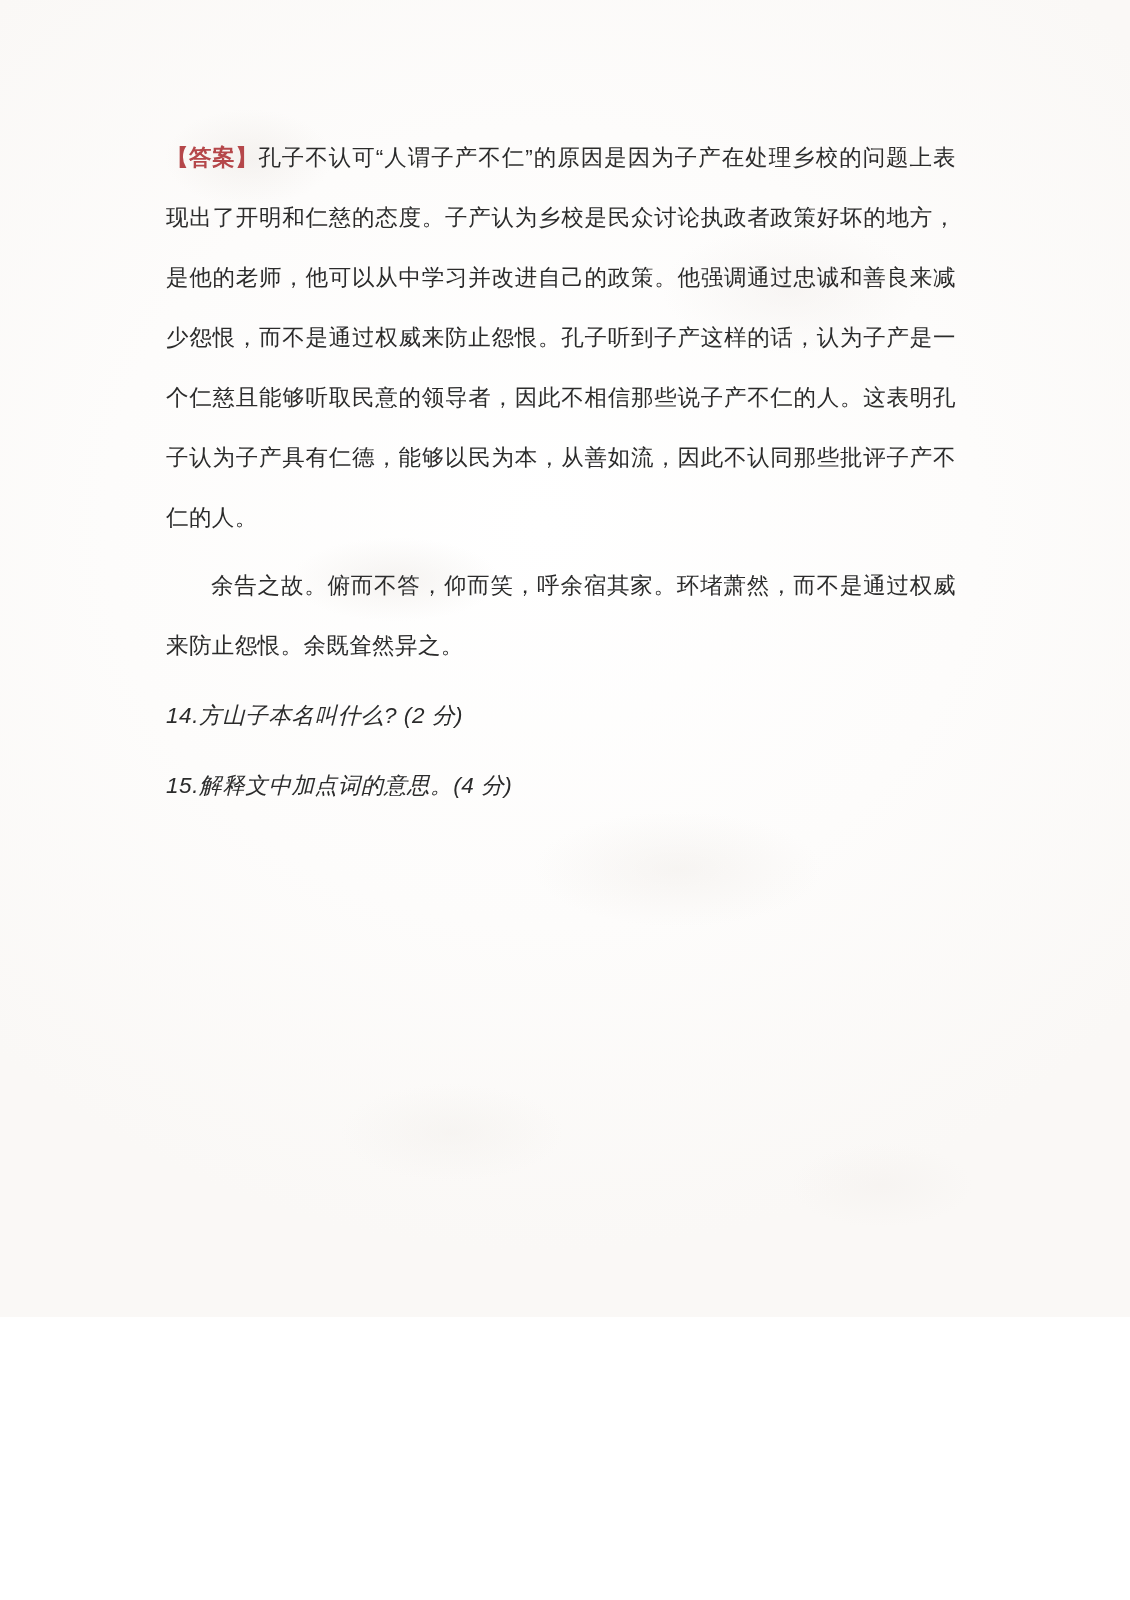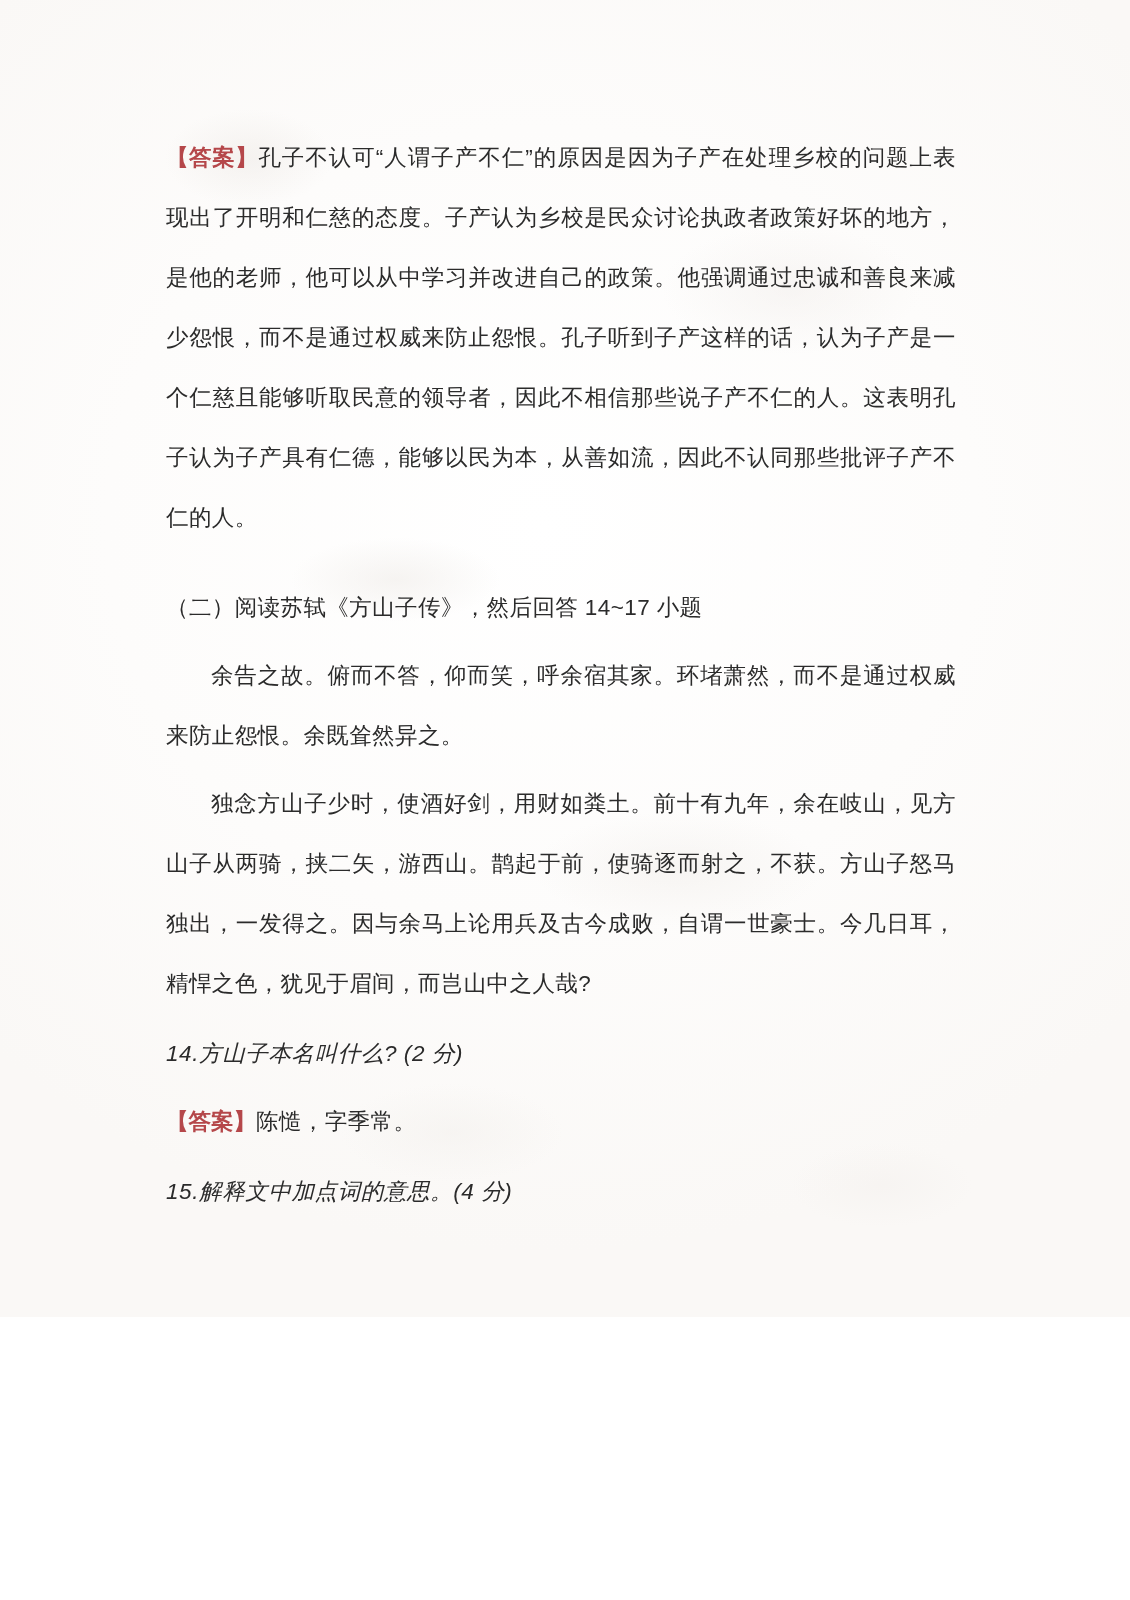--- a/index.html
+++ b/index.html
@@ -99,24 +99,21 @@
   .spaced { letter-spacing: 0.6px; font-style: italic; }
 </style>
 </head>
 <body>
 
 <div id="page">
   <div id="content">
 
     <p class="para"><span class="ans-tag">【答案】</span><span>孔子不认可“人谓子产不仁”的原因是因为子产在处理乡校的问题上表现出了开明和仁慈的态度。子产认为乡校是民众讨论执政者政策好坏的地方，是他的老师，他可以从中学习并改进自己的政策。他强调通过忠诚和善良来减少怨恨，而不是通过权威来防止怨恨。孔子听到子产这样的话，认为子产是一个仁慈且能够听取民意的领导者，因此不相信那些说子产不仁的人。这表明孔子认为子产具有仁德，能够以民为本，从善如流，因此不认同那些批评子产不仁的人。</span></p>
 
-    <p class="para sec-head">（二）阅读苏轼《方山子传》，然后回答 14~17 小题</p>
 
     <p class="para indent2 cls-text">余告之故。俯而不答，仰而笑，呼余宿其家。环堵萧然，而不是通过权威来防止怨恨。余既耸然异之。</p>
-    <p class="para indent2 cls-text">独念方山子少时，使酒好剑，用财如粪土。前十有九年，余在岐山，见方山子从两骑，挟二矢，游西山。鹊起于前，使骑逐而射之，不获。方山子怒马独出，一发得之。因与余马上论用兵及古今成败，自谓一世豪士。今几日耳，精悍之色，犹见于眉间，而岂山中之人哉?</p>
 
     <p class="para q-line spaced">14.方山子本名叫什么? (2 分)</p>
-    <p class="para ans-line"><span class="ans-tag">【答案】</span><span>陈慥，字季常。</span></p>
 
     <p class="para q-line spaced">15.解释文中加点词的意思。(4 分)</p>
 
   </div>
 </div>
 
 </body></html>

